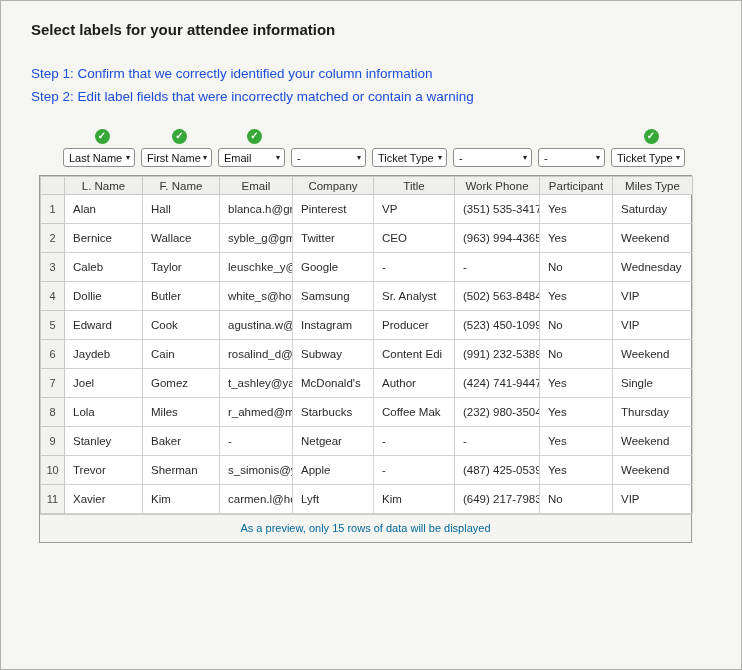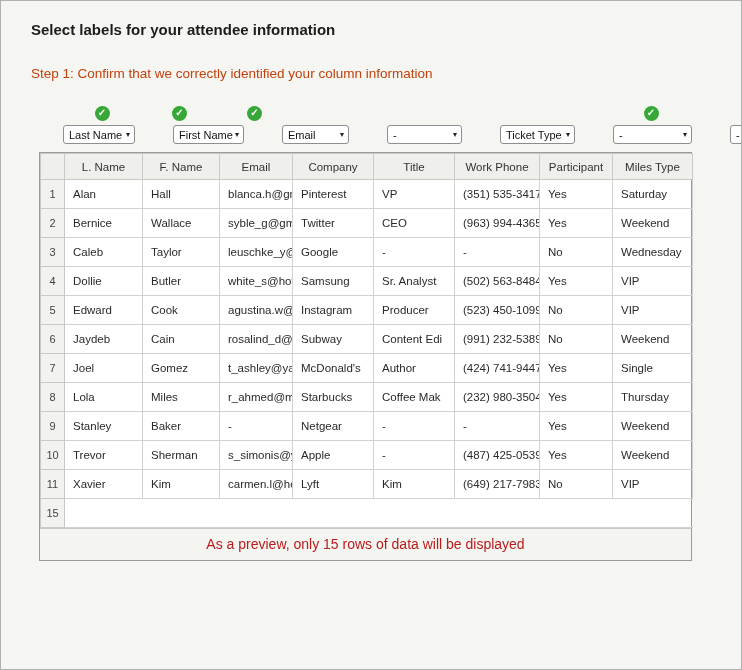--- a/index.html
+++ b/index.html
@@ -9,69 +9,70 @@
   .window {
     width: 742px; height: 670px;
     background: #f5f5f2;
     border: 1px solid #b0b0ae;
     padding: 20px 0 18px 30px;
     overflow: hidden;
     position: relative;
   }
 
   .title { font-size: 15px; font-weight: bold; color: #1c1c1c; margin-bottom: 24px; }
-  .step  { font-size: 13.5px; color: #c2410c; line-height: 23px; }
+  .step  { font-size: 13.5px; color: #1d4ed8; line-height: 23px; }
 
   .selector-area { margin: 20px 0 0 8px; padding-left: 24px; }
   .check-row { display: flex; height: 16px; margin-bottom: 4px; }
   .check-cell { flex: 0 0 auto; display: flex; align-items: center; justify-content: center; }
   .check-icon {
     width: 15px; height: 15px; border-radius: 50%;
     background: var(--check-green, #37a837); color: #fff;
     font-size: 10px; font-weight: bold;
     display: flex; align-items: center; justify-content: center;
     line-height: 1;
   }
-  .dropdown-row { display: flex; gap: 32px; }
+  .dropdown-row { display: flex; }
   .dd-cell { flex: 0 0 auto; }
   .dropdown {
     height: 19px; width: calc(100% - 6px);
     background: #fff; border: 1px solid #8e8e8e; border-radius: 3px;
     display: flex; align-items: center; justify-content: space-between;
     padding: 0 4px 0 5px; font-size: 11px; color: #111;
     cursor: default;
   }
   .dd-label { overflow: hidden; white-space: nowrap; }
   .dd-arrow { font-size: 8px; color: #222; flex: 0 0 auto; margin-left: 2px; }
 
   .table-frame { margin: 8px 0 0 8px; width: 653px; border: 1px solid #9a9a9a; background: #fff; }
   table { border-collapse: collapse; table-layout: fixed; width: 100%; font-size: 11.5px; color: #2a2a2a; }
   th {
-    height: 26px; background: #efefec; border: 1px solid #c9c9c9;
+    height: 18px; background: #efefec; border: 1px solid #c9c9c9;
     font-weight: normal; color: #333; font-size: 11.5px; overflow: hidden; white-space: nowrap;
   }
   td { height: 29px; border: 1px solid #d2d2d0; padding: 0 4px 0 8px; overflow: hidden; white-space: nowrap; }
   td.rownum {
     background: #f2f2ef; text-align: center; color: #444;
     padding: 0 3px; border-color: #c9c9c9; font-size: 11px;
   }
   tr.empty td.data { border-left: none; border-right: none; }
   .table-footer {
-    border-top: 1px solid #c9c9c9; background: #f4f4f1; color: #b91c1c;
-    font-size: 14px; text-align: center; padding: 7px 0 8px;
+    border-top: 1px solid #c9c9c9; background: #f4f4f1; color: #0369a1;
+    font-size: 11px; text-align: center; padding: 7px 0 8px;
   }
 </style>
 </head>
 <body>
 
 <div class="window">
 
   <div class="title">Select labels for your attendee information</div>
 
   <div class="step">Step 1: Confirm that we correctly identified your column information</div>
+  <div class="step">Step 2: Edit label fields that were incorrectly matched or contain a warning</div>
 
   <div class="selector-area">
     <div class="check-row" id="check-row">
         <div class="check-cell" style="width: 78px;">
           <span class="check-icon">✓</span>
         </div>
         <div class="check-cell" style="width: 77px;">
           <span class="check-icon">✓</span>
         </div>
         <div class="check-cell" style="width: 73px;">
@@ -278,29 +279,18 @@
             <td class="rownum">11</td>
             <td class="data">Xavier</td>
             <td class="data">Kim</td>
             <td class="data">carmen.l@hot</td>
             <td class="data">Lyft</td>
             <td class="data">Kim</td>
             <td class="data">(649) 217-7983</td>
             <td class="data">No</td>
             <td class="data">VIP</td>
           </tr>
-          <tr class="empty">
-            <td class="rownum">15</td>
-            <td class="data"></td>
-            <td class="data"></td>
-            <td class="data"></td>
-            <td class="data"></td>
-            <td class="data"></td>
-            <td class="data"></td>
-            <td class="data"></td>
-            <td class="data"></td>
-          </tr>
         </tbody>
       </table>
     <div class="table-footer">As a preview, only 15 rows of data will be displayed</div>
   </div>
 
 </div>
 
 </body></html>

